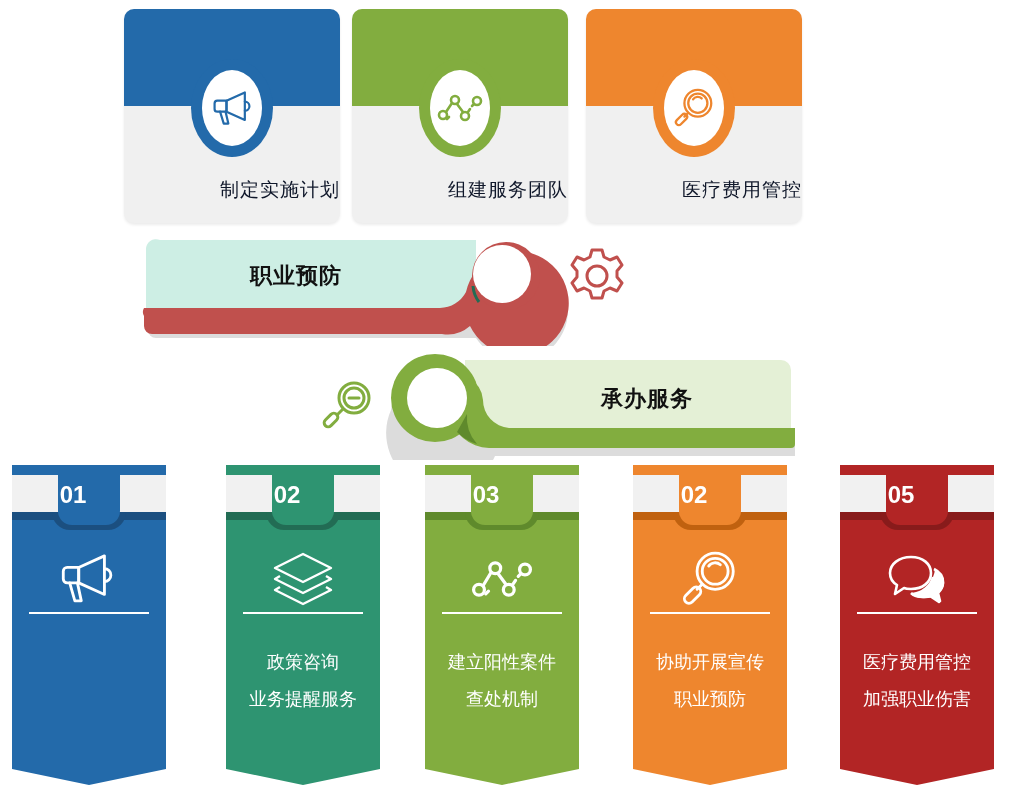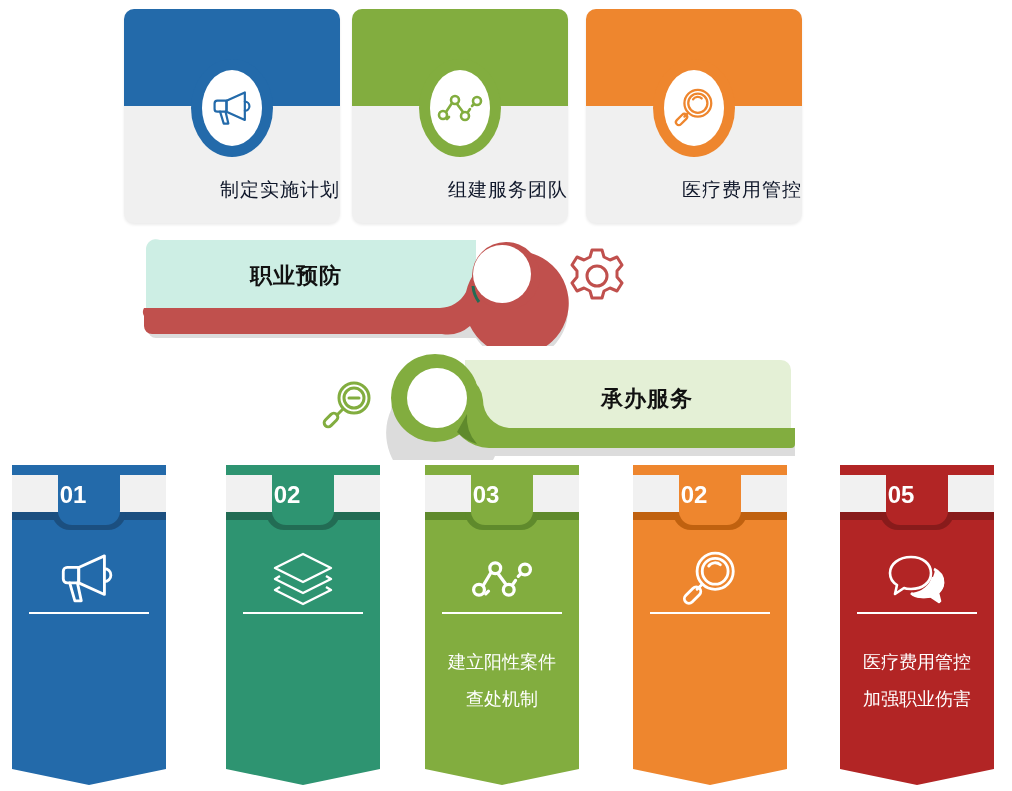--- a/index.html
+++ b/index.html
@@ -195,20 +195,24 @@
   <div class="tab" style="background:#2e9471;"></div>
   <div class="num">02</div>
   <div class="icon">
     <svg width="66" height="58" viewBox="0 0 66 58" fill="none" stroke="#fff" stroke-width="2.4" stroke-linejoin="round">
       <path d="M33 4 l28 14 l-28 14 l-28 -14z"></path>
       <path d="M10 26 l-5 3 l28 14 l28 -14 l-5 -3"></path>
       <path d="M10 37 l-5 3 l28 14 l28 -14 l-5 -3"></path>
     </svg>
   </div>
   <div class="divider"></div>
+  <div class="text">
+    <div>政策咨询</div>
+    <div>业务提醒服务</div>
+  </div>
 </div>
 
 <div class="ribbon" style="left:425px;">
   <div class="body" style="background:#82ad3f;"></div>
   <div class="strip"></div>
   <div class="strip-shadow" style="background:#5f8a2c;"></div>
   <div class="tab-shadow" style="background:#5f8a2c;"></div>
   <div class="tab" style="background:#82ad3f;"></div>
   <div class="num">03</div>
   <div class="icon">
@@ -241,20 +245,24 @@
   <div class="icon">
     <svg width="62" height="62" viewBox="0 0 48 48" fill="none" stroke="#fff" stroke-width="2.2" stroke-linecap="round">
       <circle cx="28" cy="18" r="14"></circle>
         <circle cx="28" cy="18" r="10"></circle>
       <path d="M23 14 a6 6 0 0 1 9 -1"></path>
       <path d="M18 28 l-4 4"></path>
       <rect x="3" y="33" width="15" height="7" rx="3.5" transform="rotate(-45 10.5 36.5)"></rect>
     </svg>
   </div>
   <div class="divider"></div>
+  <div class="text">
+    <div>协助开展宣传</div>
+    <div>职业预防</div>
+  </div>
 </div>
 
 <div class="ribbon" style="left:840px;">
   <div class="body" style="background:#b22525;"></div>
   <div class="strip"></div>
   <div class="strip-shadow" style="background:#881b1b;"></div>
   <div class="tab-shadow" style="background:#881b1b;"></div>
   <div class="tab" style="background:#b22525;"></div>
   <div class="num">05</div>
   <div class="icon">

